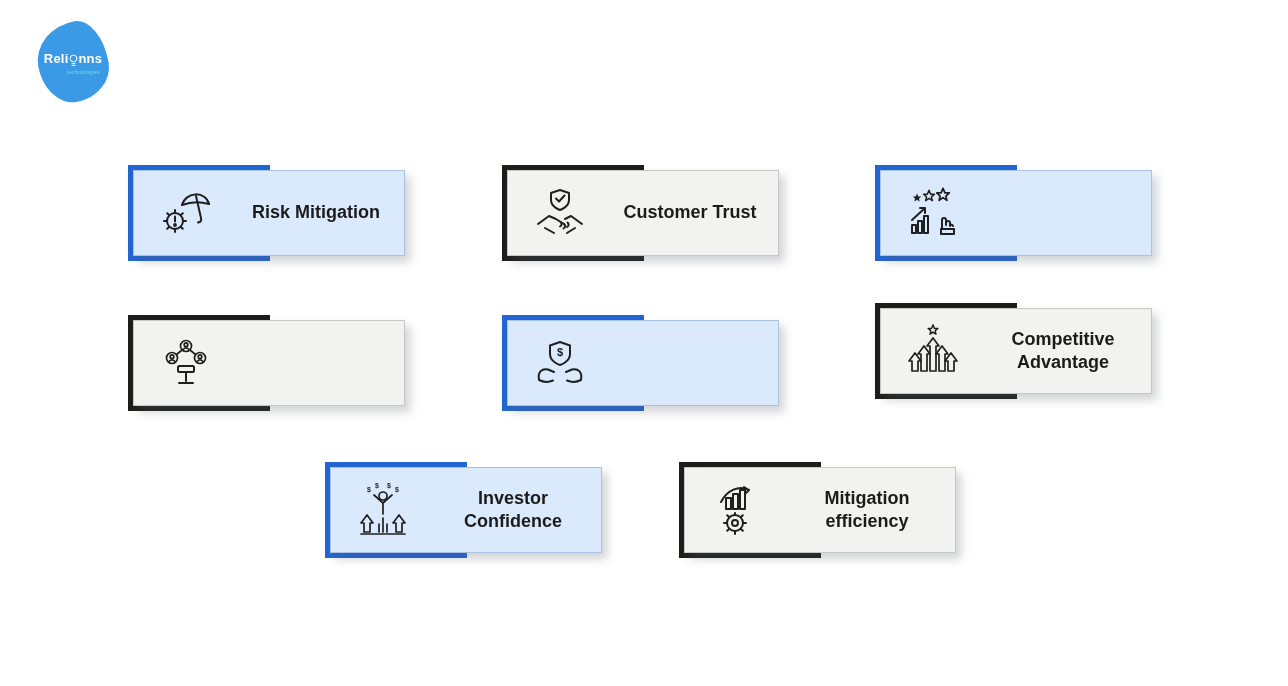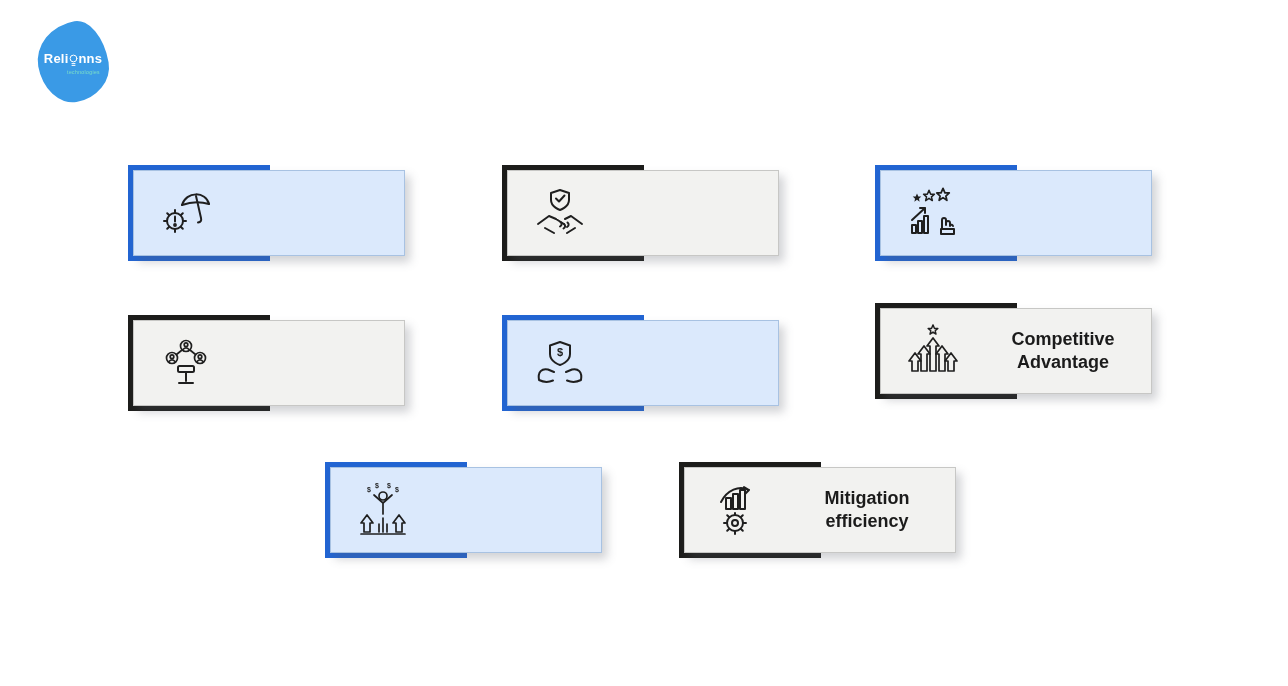--- a/index.html
+++ b/index.html
@@ -76,35 +76,41 @@
       <svg class="ic" width="56" height="56" viewBox="0 0 56 56">
         <path d="M24,20 C28,6 48,6 51,19"></path>
           <path d="M24,20 Q37.5,15 51,19"></path>
         <path d="M38,11 L43,33 q1,4 -3,4.5"></path>
         <circle cx="17" cy="36" r="8"></circle>
         <path d="M25,36 h3 M9,36 h-3 M17,28 v-3 M17,44 v3 M22.7,30.3 l2.1,-2.1 M22.7,41.7 l2.1,2.1 M11.3,30.3 l-2.1,-2.1 M11.3,41.7 l-2.1,2.1"></path>
         <path d="M17,31.5 v5"></path>
           <circle cx="17" cy="40" r="0.9" fill="#1f1f1f"></circle>
       </svg>
     </span>
+    <span class="txt">
+        <span class="label">Risk Mitigation</span>
+      </span>
   </div>
 </div>
 
 <div class="card-wrap dark" style="left:507px;top:170px">
   <div class="frame"></div>
   <div class="card">
     <span class="icon">
       <svg class="ic" width="56" height="56" viewBox="0 0 56 56">
         <path d="M28,5 l9,3 v7 c0,7 -9,10 -9,10 c0,0 -9,-3 -9,-10 v-7 z"></path>
         <path d="M24,13.5 l3,3 l5.5,-6"></path>
         <path d="M6,39 L17,31 L24,34 M50,39 L39,31 L33,34 M24,34 l8,5"></path>
         <path d="M32,39 q2.5,2.5 -0.5,4.5 M28.5,37 q2.5,2.5 -0.5,4.5 M35.5,37.5 q2.5,2.5 -0.5,4.5"></path>
         <path d="M13,43 l9,5 M43,43 l-8,5"></path>
       </svg>
     </span>
+    <span class="txt">
+        <span class="label">Customer Trust</span>
+      </span>
   </div>
 </div>
 
 <div class="card-wrap blue" style="left:880px;top:170px">
   <div class="frame"></div>
   <div class="card">
     <span class="icon">
       <svg class="ic" width="56" height="56" viewBox="0 0 56 56">
         <g stroke-width="1.6">
           <path transform="translate(12,13) scale(0.75)" fill="#1f1f1f" stroke="none" d="M0,-6 L1.76,-1.85 L5.71,-1.85 L2.6,0.95 L3.53,4.85 L0,2.4 L-3.53,4.85 L-2.6,0.95 L-5.71,-1.85 L-1.76,-1.85 Z"></path>
@@ -192,20 +198,23 @@
           <text x="14" y="10" font-size="7" text-anchor="middle">$</text>
           <text x="22" y="6" font-size="7" text-anchor="middle">$</text>
           <text x="34" y="6" font-size="7" text-anchor="middle">$</text>
           <text x="42" y="10" font-size="7" text-anchor="middle">$</text>
           <path d="M9,50 L9,41 L6,41 L12,33 L18,41 L15,41 L15,50 Z"></path>
           <path d="M41,50 L41,41 L38,41 L44,33 L50,41 L47,41 L47,50 Z"></path>
           <path d="M24,50 V42 M28,50 V36 M32,50 V42 M6,52 H50"></path>
         </g>
       </svg>
     </span>
+    <span class="txt">
+        <span class="label">Investor Confidence</span>
+      </span>
   </div>
 </div>
 
 <div class="card-wrap dark" style="left:684px;top:467px">
   <div class="frame"></div>
   <div class="card">
     <span class="icon">
       <svg class="ic" width="56" height="56" viewBox="0 0 56 56">
         <rect x="17" y="16" width="5" height="11"></rect>
           <rect x="24" y="12" width="5" height="15"></rect>

